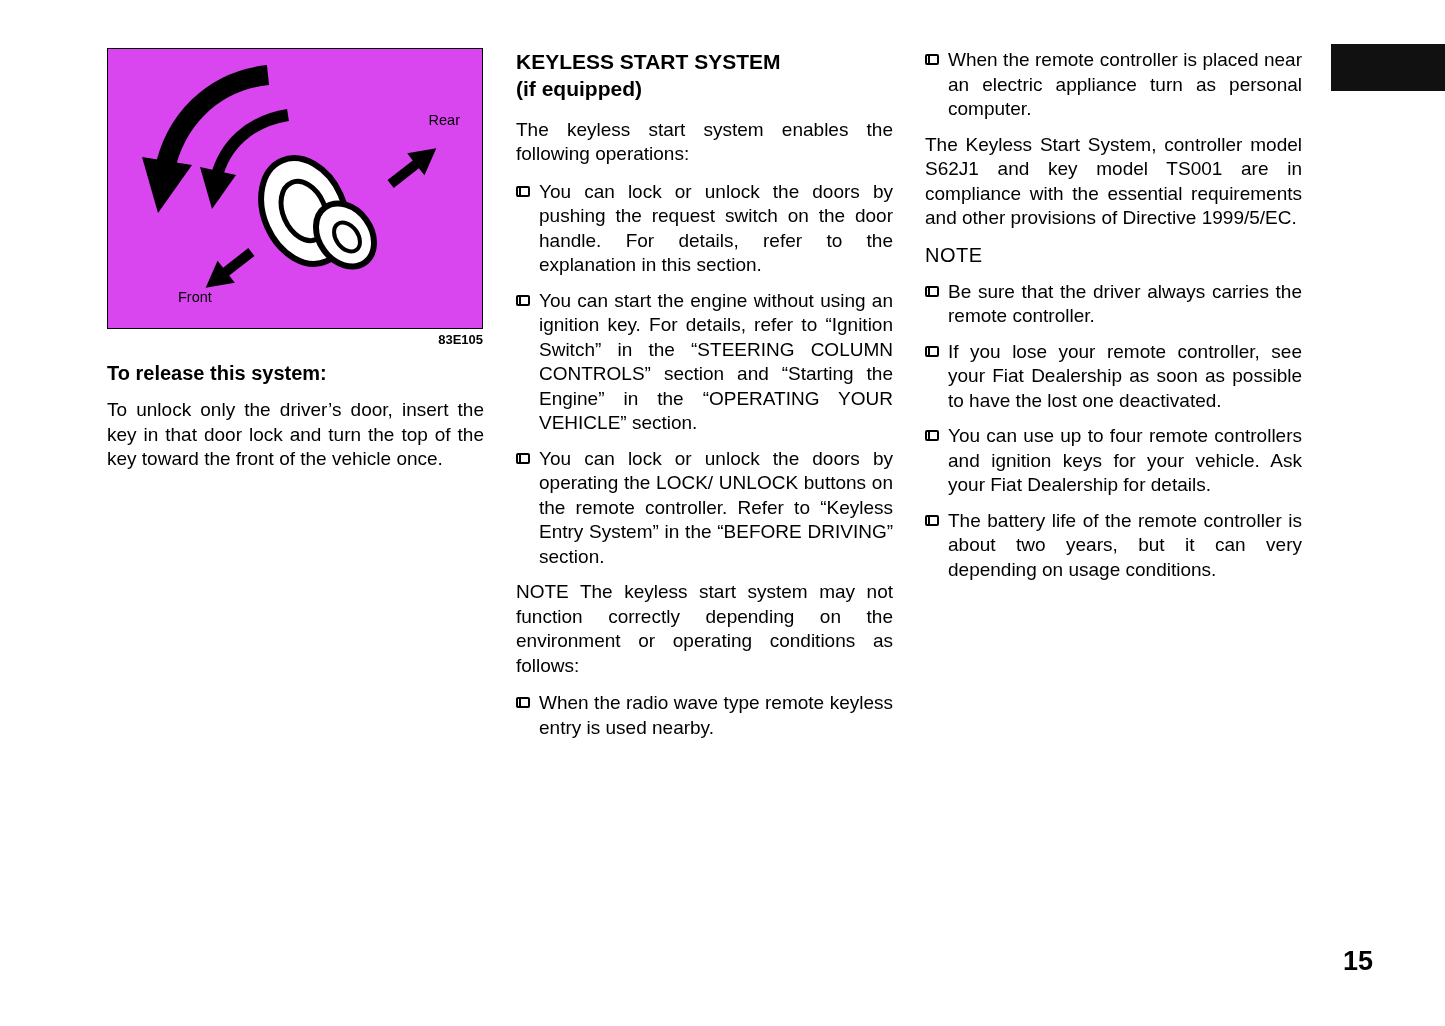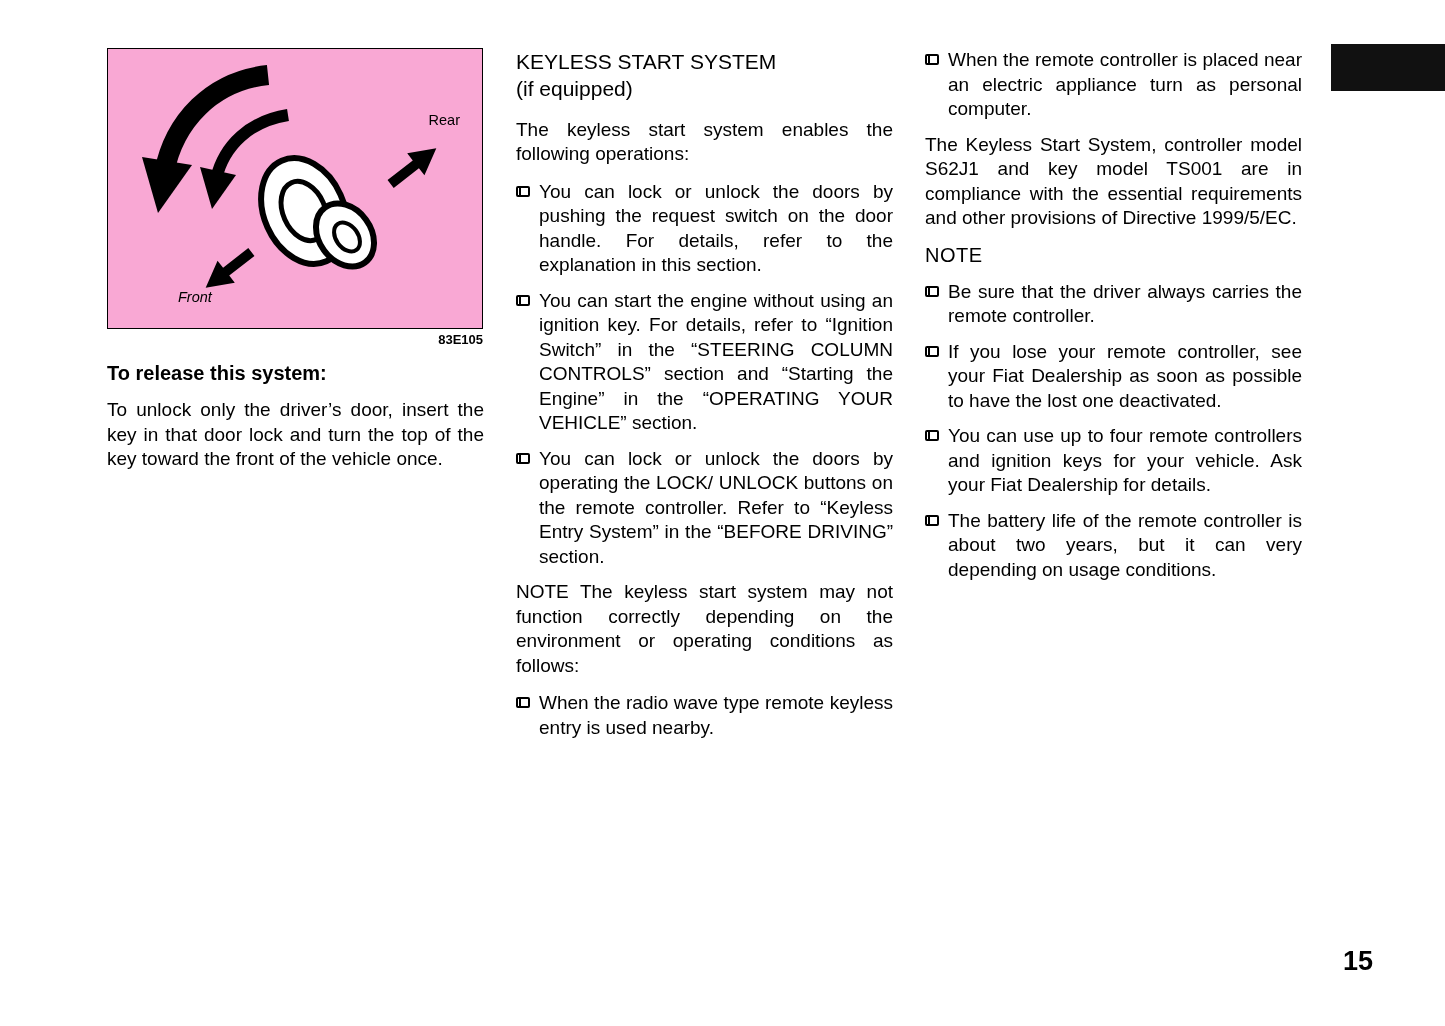--- a/index.html
+++ b/index.html
@@ -12,38 +12,38 @@
     color: #000;
   }
   .page { position: absolute; inset: 0; background: #fff; }
 
   
   .tab-marker { position: absolute; right: 0; top: 44px; width: 114px; height: 47px; background: #111; }
 
   
   .figure-box {
     position: absolute; left: 107px; top: 48px; width: 376px; height: 281px;
-    border: 1px solid #000; background: #f9a8d4;
+    border: 1px solid #000; background: #d946ef;
   }
   .fig-art { position: absolute; inset: 0; width: 100%; height: 100%; }
   .fig-label { position: absolute; font-size: 14.5px; color: #000; }
   .fig-label.rear { right: 22px; top: 63px; }
-  .fig-label.front { left: 70px; top: 240px; font-style: italic; }
+  .fig-label.front { left: 70px; top: 240px; }
   .figure-caption {
     position: absolute; left: 107px; top: 332px; width: 376px;
     text-align: right; font-size: 13px; font-weight: bold;
   }
 
   
   .col { position: absolute; width: 377px; }
   .left-col  { left: 107px; top: 362px; }
   .mid-col   { left: 516px; top: 48px;  }
   .right-col { left: 925px; top: 48px;  }
 
-  .section-heading { font-size: 21px; font-weight: normal; line-height: 1.3; margin-bottom: 15px; }
+  .section-heading { font-size: 21px; font-weight: bold; line-height: 1.3; margin-bottom: 15px; }
   .sub-heading { font-size: 20px; font-weight: bold; margin-bottom: 13px; }
   .note-heading { font-size: 20px; font-weight: normal; letter-spacing: 0.5px; margin: 4px 0 13px; }
 
   .body-p { font-size: 19px; line-height: 24.5px; text-align: justify; margin-bottom: 13px; }
 
   .bullet { display: flex; gap: 9px; margin-bottom: 11px; }
   .bullet-icon {
     flex: 0 0 auto; width: 14px; height: 11px; margin-top: 6px;
     border: 2px solid #000; border-radius: 2px; position: relative; background: #fff;
   }

